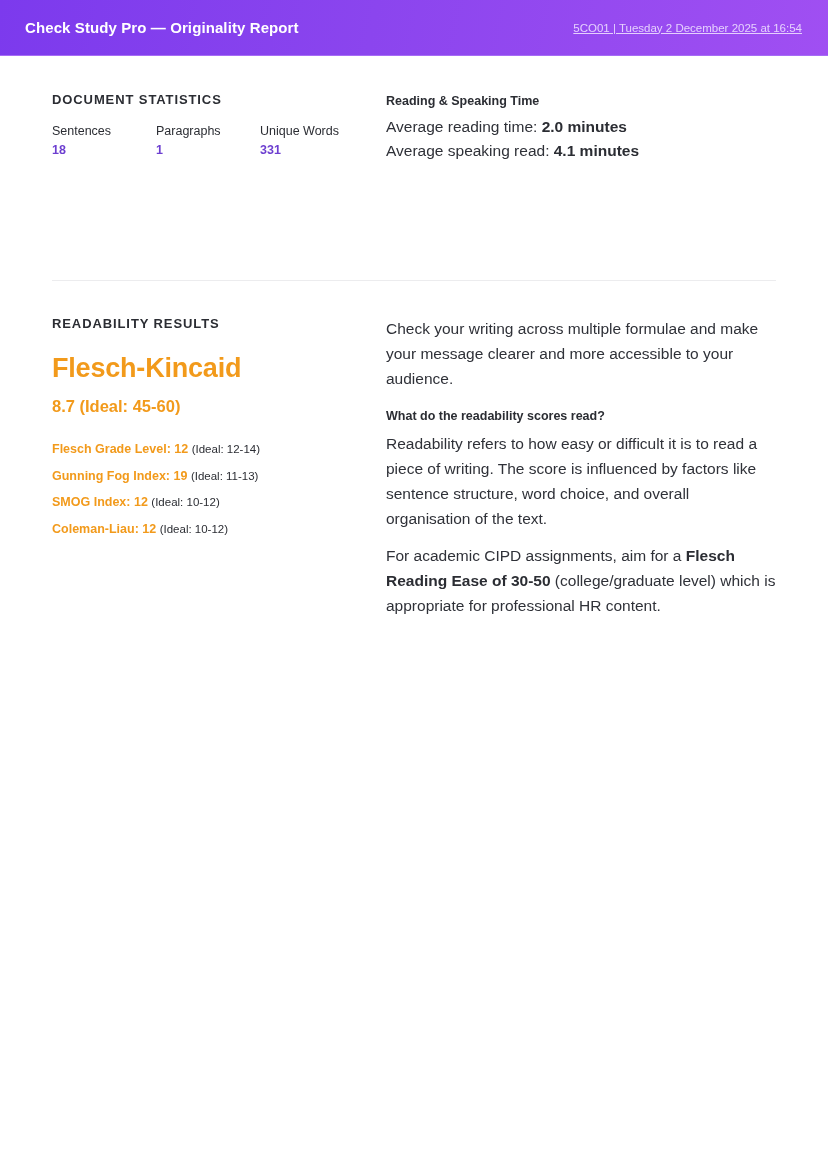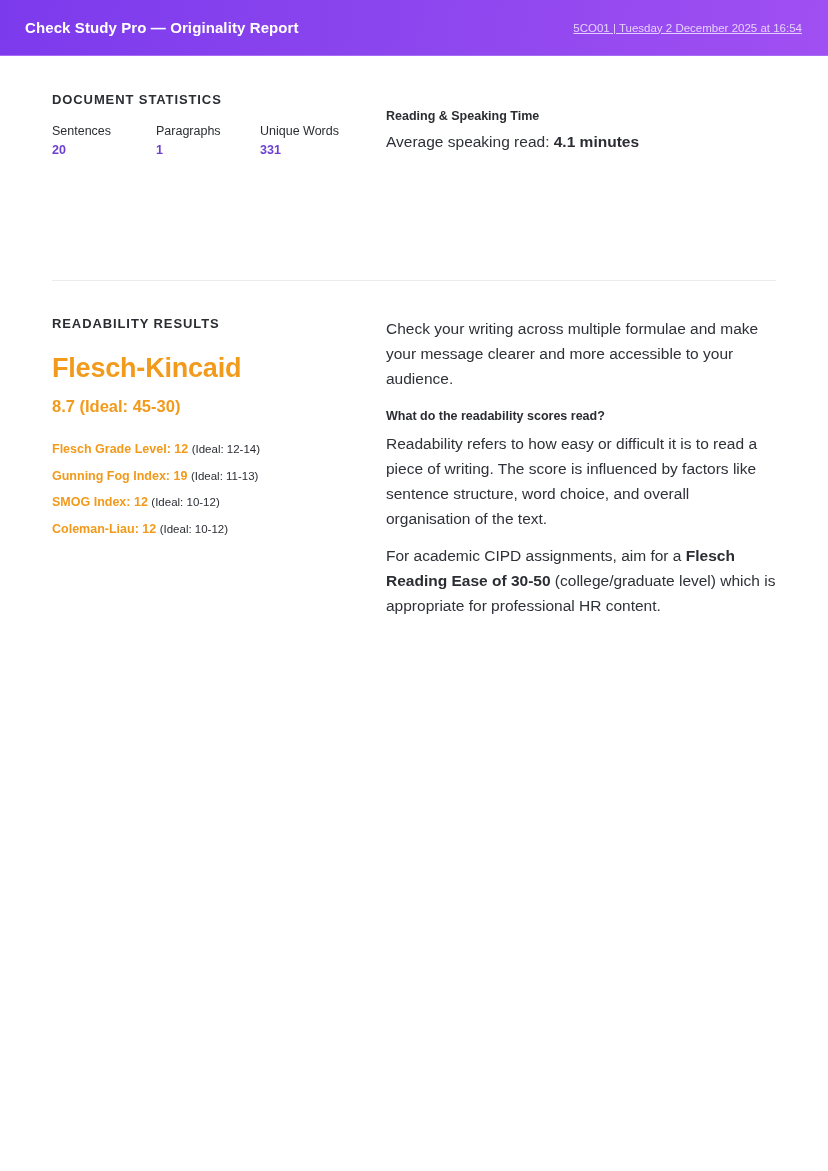--- a/index.html
+++ b/index.html
@@ -33,21 +33,21 @@
     margin-top: 14px;
     font-size: 30px; font-weight: 700; color: #2f6bc5; letter-spacing: -0.3px;
   }
   .stats-row { display: flex; margin-top: 17px; }
   .stat { width: 104px; }
   .stat-label { font-size: 12.5px; color: #2b2d33; }
   .stat-value { font-size: 12.5px; font-weight: 700; color: #6d3fd0; margin-top: 5px; }
 
   .para { font-size: 15.5px; line-height: 25px; color: #2f3138; }
   .sec1 .col-right { padding-top: 0; }
-  .sub-head { font-size: 12.5px; font-weight: 700; color: #2b2d33; margin-top: 17px; margin-bottom: 7px; }
+  .sub-head { font-size: 12.5px; font-weight: 700; color: #2b2d33; margin-top: 2px; margin-bottom: 7px; }
   .time-line { font-size: 15.5px; line-height: 24px; color: #2f3138; }
   .time-line b { font-weight: 700; color: #2b2d33; }
 
   .divider { margin: 0 52px; height: 1px; background: #ececee; }
 
   .sec2 { padding-top: 35px; }
   .fk-title {
     margin-top: 14px;
     font-size: 27px; font-weight: 700; color: #f29a1b; line-height: 46px; letter-spacing: -0.2px;
   }
@@ -67,47 +67,48 @@
   <div class="header-title">Check Study Pro — Originality Report</div>
   <div class="header-meta">5CO01 | Tuesday 2 December 2025 at 16:54</div>
 </div>
 
 <div class="section sec1">
   <div class="col-left">
     <div class="sec-label">DOCUMENT STATISTICS</div>
     <div class="stats-row">
       <div class="stat">
         <div class="stat-label">Sentences</div>
-        <div class="stat-value">20</div>
+        <div class="stat-value">18</div>
       </div>
       <div class="stat">
         <div class="stat-label">Paragraphs</div>
         <div class="stat-value">1</div>
       </div>
       <div class="stat">
         <div class="stat-label">Unique Words</div>
         <div class="stat-value">331</div>
       </div>
     </div>
   </div>
   <div class="col-right">
     <div class="sub-head">Reading &amp; Speaking Time</div>
+    <div class="time-line"><span>Average reading time: </span><b>2.0 minutes</b></div>
     <div class="time-line"><span>Average speaking read: </span><b>4.1 minutes</b></div>
   </div>
 </div>
 
 <div class="divider"></div>
 
 <div class="section sec2">
   <div class="col-left">
     <div class="sec-label">READABILITY RESULTS</div>
     <div class="fk-title">
       <div>Flesch-Kincaid</div>
     </div>
-    <div class="fk-score">8.7 (Ideal: 45-30)</div>
+    <div class="fk-score">8.7 (Ideal: 45-60)</div>
     <div class="metrics">
       <div class="metric">
         <span class="metric-name">Flesch Grade Level: 12</span>
         <span class="metric-ideal">(Ideal: 12-14)</span>
       </div>
       <div class="metric">
         <span class="metric-name">Gunning Fog Index: 19</span>
         <span class="metric-ideal">(Ideal: 11-13)</span>
       </div>
       <div class="metric">

